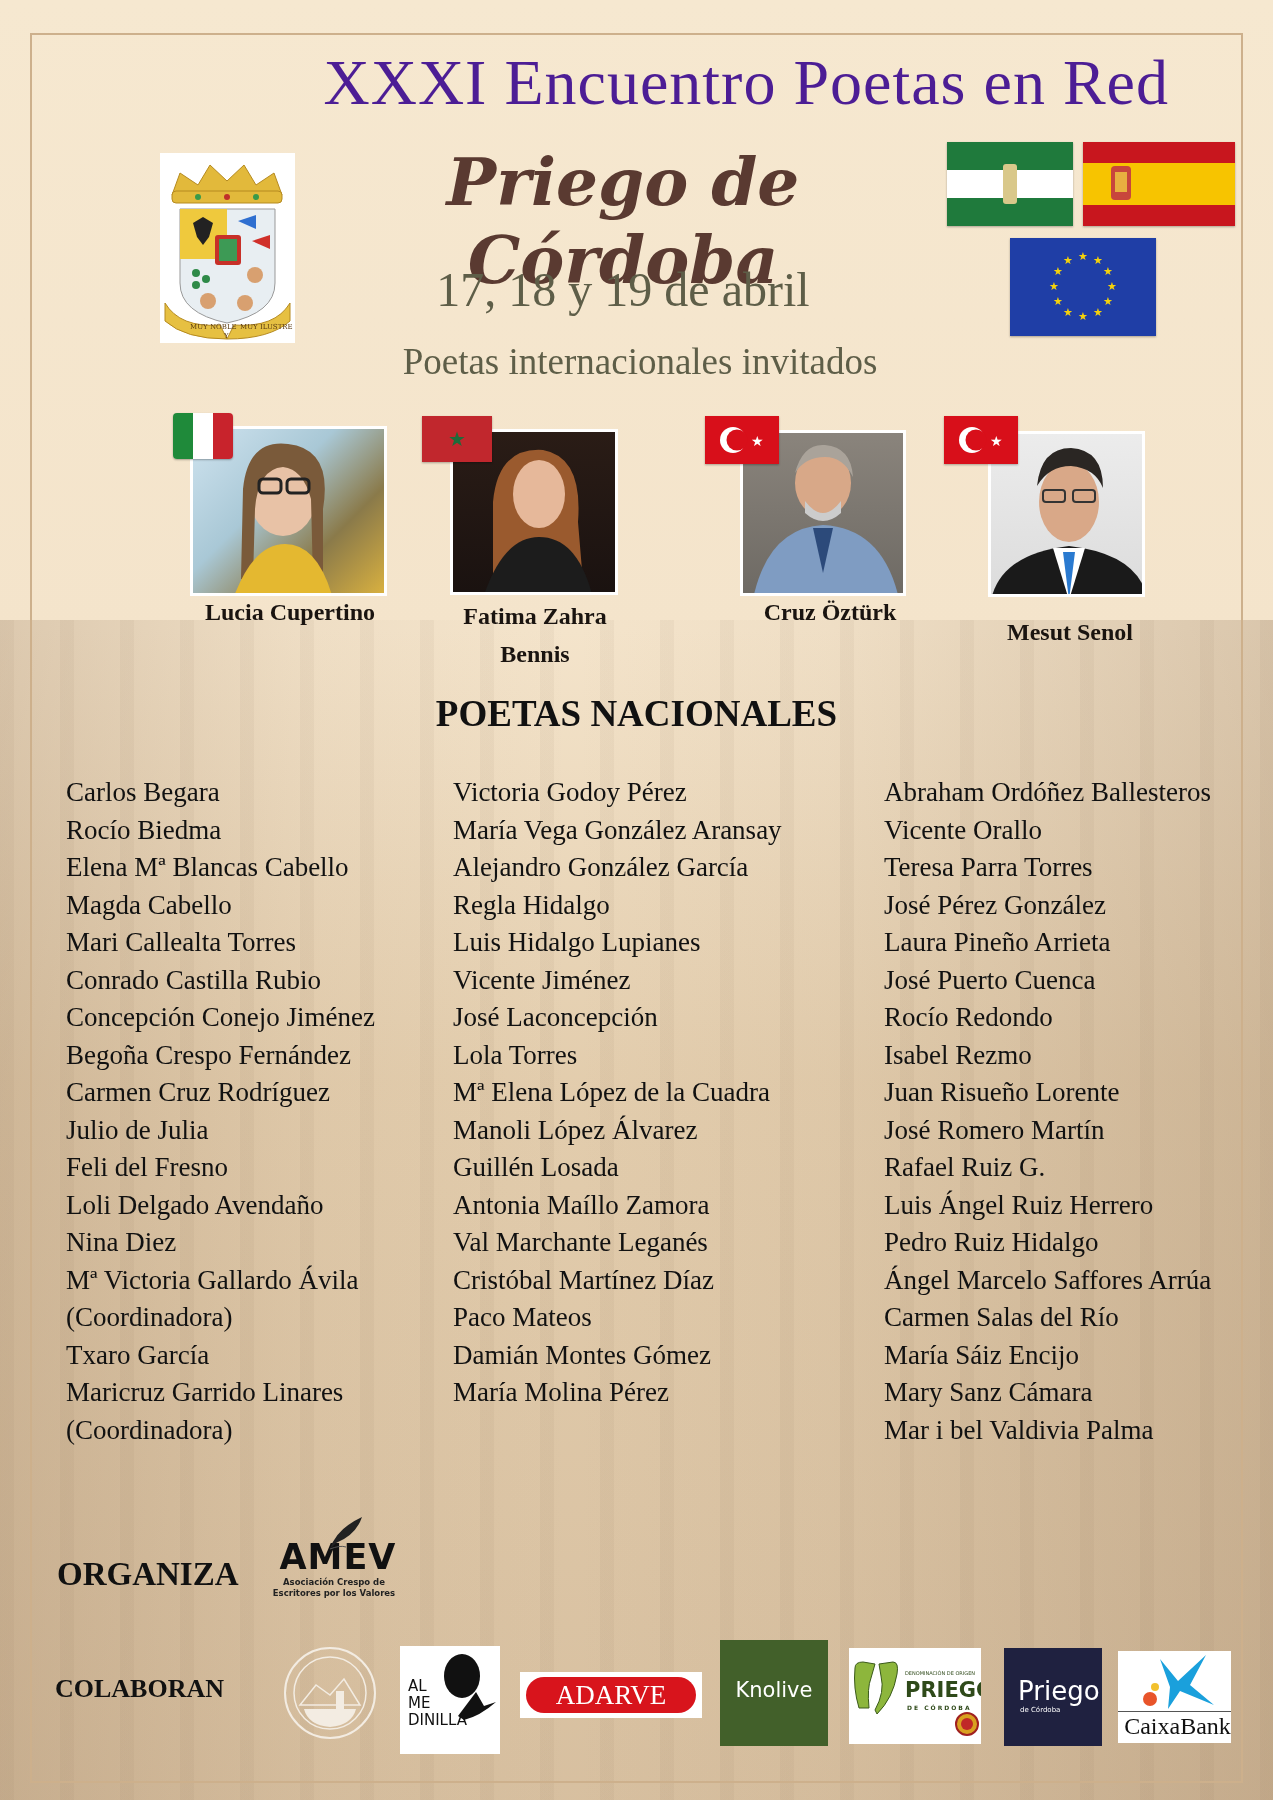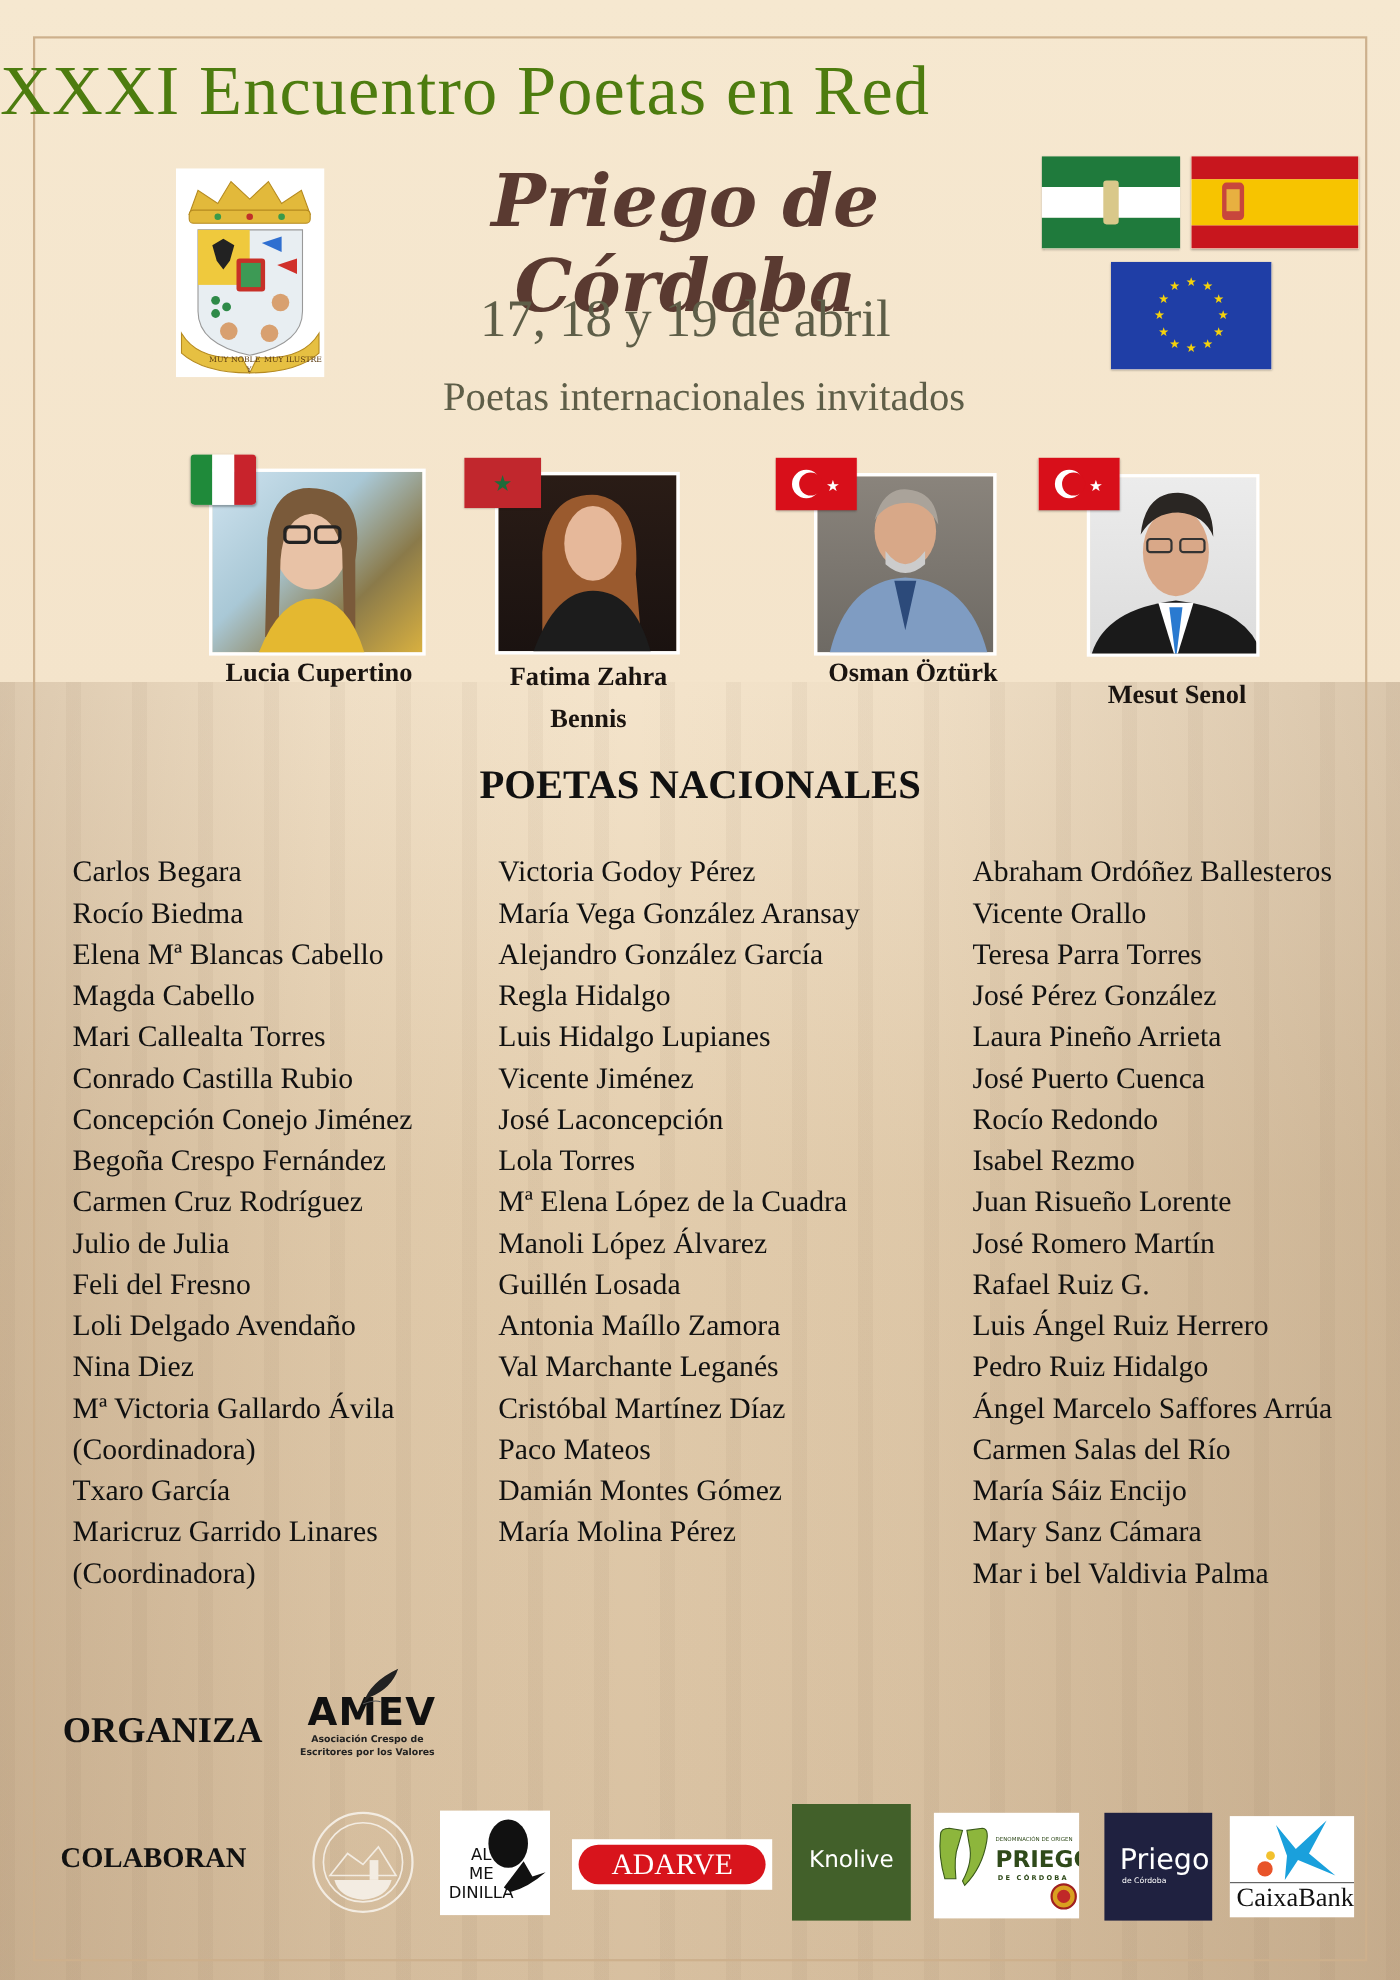--- a/index.html
+++ b/index.html
@@ -17,22 +17,22 @@
     position:absolute; left:0; right:0; top:620px; bottom:0;
     background:
       linear-gradient(90deg, rgba(150,120,90,0.25) 0%, rgba(150,120,90,0.05) 25%, rgba(0,0,0,0) 45%, rgba(150,120,90,0.05) 65%, rgba(140,110,80,0.25) 100%),
       repeating-linear-gradient(90deg, rgba(120,95,70,0.06) 0 14px, rgba(0,0,0,0) 14px 60px);
   }
   .frame {
     position:absolute; left:30px; top:33px; width:1213px; height:1750px;
     border:2px solid #cdb08c; box-sizing:border-box;
   }
   .title {
-    position:absolute; left:0; width:1169px; top:46px; text-align:left;
-    font-family:"Liberation Serif", serif; font-size:64px; color:#4d7c0f; letter-spacing:1px;
+    position:absolute; left:0; width:1169px; top:46px; text-align:right;
+    font-family:"Liberation Serif", serif; font-size:64px; color:#4c1d95; letter-spacing:1px;
   }
   .city {
     position:absolute; left:318px; top:143px; width:610px; text-align:center;
     font-family:"DejaVu Serif", serif; font-style:italic; font-weight:bold;
     font-size:66px; color:#5a3a31;
   }
   .dates {
     position:absolute; left:318px; top:262px; width:610px; text-align:center;
     font-family:"Liberation Serif", serif; font-size:48px; color:#5e5e48;
   }
@@ -204,21 +204,21 @@
     </svg>
   </div>
   <div class="flag" style="left:705px;top:416px;width:74px;height:48px;">
     <svg width="74" height="48">
         <rect width="74" height="48" fill="#d80f1a"></rect>
         <circle cx="28" cy="24" r="13" fill="#fff"></circle>
         <circle cx="32" cy="24" r="10.5" fill="#d80f1a"></circle>
         <text x="46" y="30" font-size="14" fill="#fff" font-family="DejaVu Sans, sans-serif">★</text>
       </svg>
   </div>
-  <div class="poet-name" style="left:720px;top:593px;width:220px;">Osman Öztürk</div>
+  <div class="poet-name" style="left:720px;top:593px;width:220px;">Cruz Öztürk</div>
 </div>
 
 <div class="poet-card">
   <div class="poet-photo" style="left:988px;top:431px;width:157px;height:166px;background:linear-gradient(180deg,#ececec 0%,#dcdcdc 100%);">
     <svg width="157" height="166" viewBox="0 0 157 166">
       <ellipse cx="78" cy="68" rx="30" ry="40" fill="#d9a888"></ellipse>
       <path d="M46 52 Q50 14 80 14 Q112 16 112 54 Q104 34 80 32 Q58 32 46 52 Z" fill="#2a2623"></path>
       <rect x="52" y="56" width="22" height="12" rx="3" fill="none" stroke="#333" stroke-width="2"></rect>
       <rect x="82" y="56" width="22" height="12" rx="3" fill="none" stroke="#333" stroke-width="2"></rect>
       <path d="M0 166 Q10 120 78 112 Q148 120 157 166 Z" fill="#1a1a1a"></path>
@@ -316,21 +316,21 @@
 
 <div class="logo" style="left:284px;top:1647px;width:92px;height:92px;border-radius:50%;border:2px solid #f3ece2;">
   <svg width="88" height="88" viewBox="0 0 88 88">
     <circle cx="44" cy="44" r="36" fill="none" stroke="#f3ece2" stroke-width="1.5"></circle>
     <path d="M14 56 L30 36 L44 46 L58 30 L74 56 Z" fill="none" stroke="#f3ece2" stroke-width="1.5"></path>
     <rect x="50" y="42" width="8" height="18" fill="#f3ece2"></rect>
     <path d="M18 60 H70 Q66 76 44 78 Q22 76 18 60 Z" fill="#f3ece2"></path>
   </svg>
 </div>
 
-<div class="logo" style="left:400px;top:1646px;width:100px;height:95px;background:#fff;text-align:center;">
+<div class="logo" style="left:400px;top:1646px;width:100px;height:108px;background:#fff;">
   <div style="position:absolute;left:8px;top:32px;font-family:'DejaVu Sans',sans-serif;font-size:15px;line-height:17px;color:#111;">
     <div>AL</div>
     <div>ME</div>
     <div>DINILLA</div>
   </div>
   <svg width="100" height="95" viewBox="0 0 100 95" style="position:absolute;left:0;top:0;">
     <ellipse cx="62" cy="30" rx="18" ry="22" fill="#111"></ellipse>
     <path d="M58 70 L76 46 L84 60 L96 56 Q80 70 64 74 Z" fill="#111"></path>
   </svg>
 </div>

